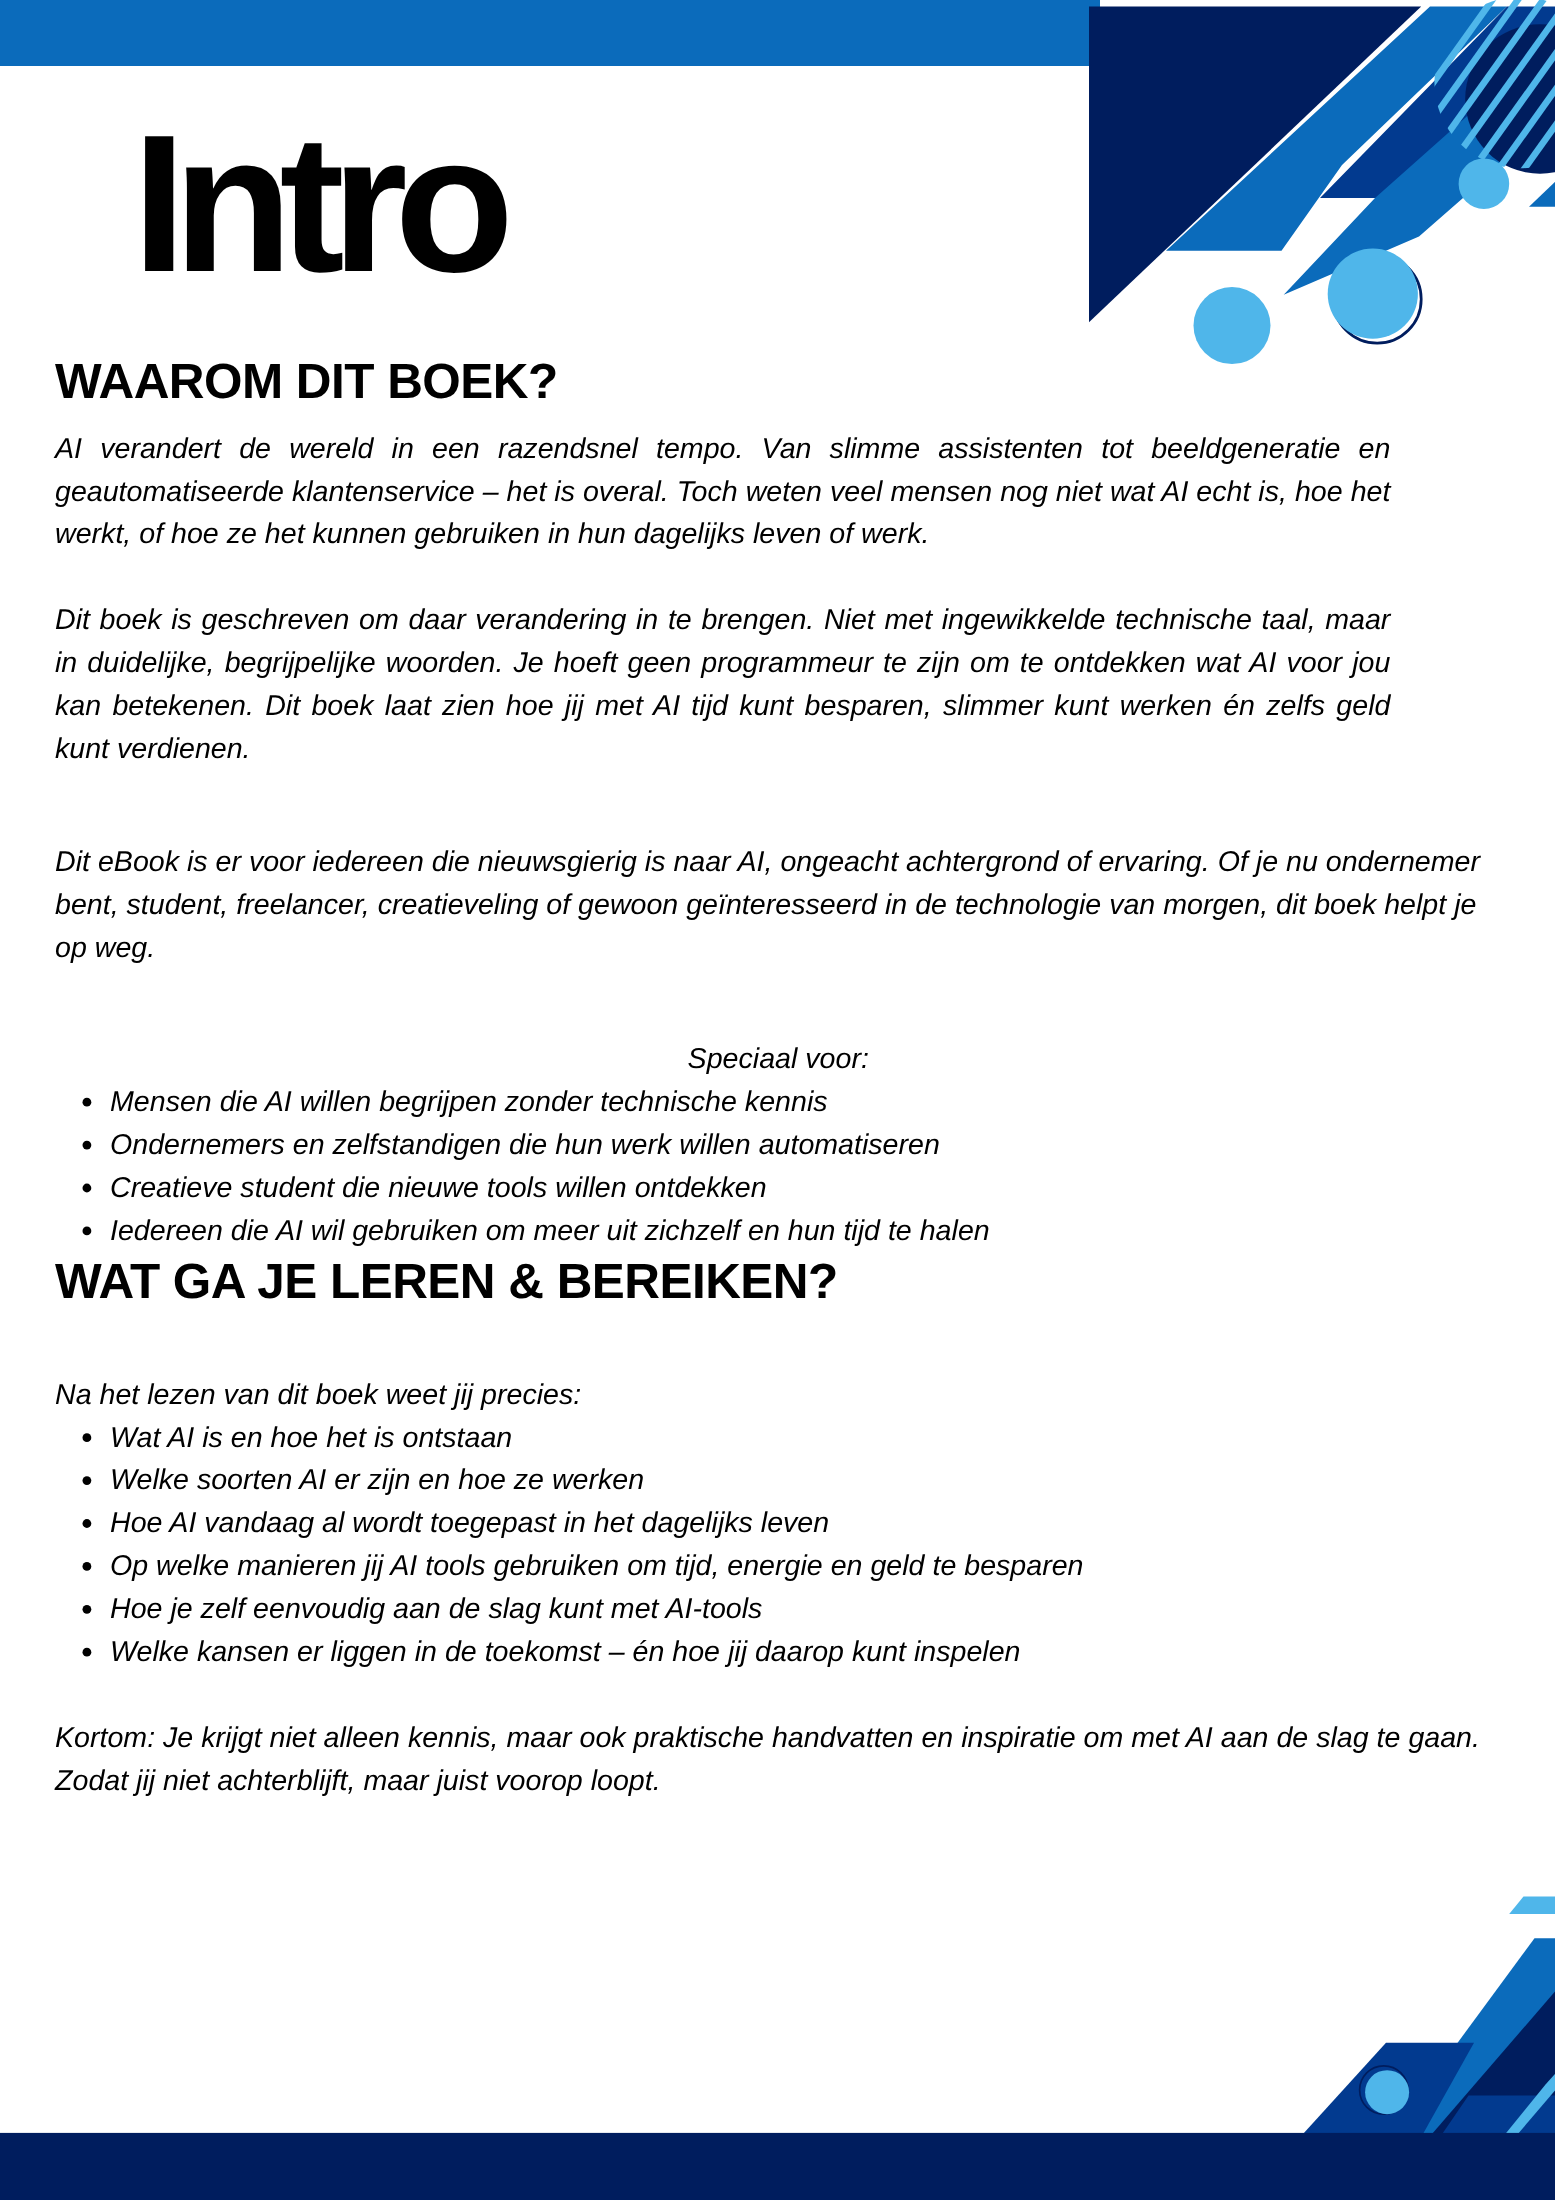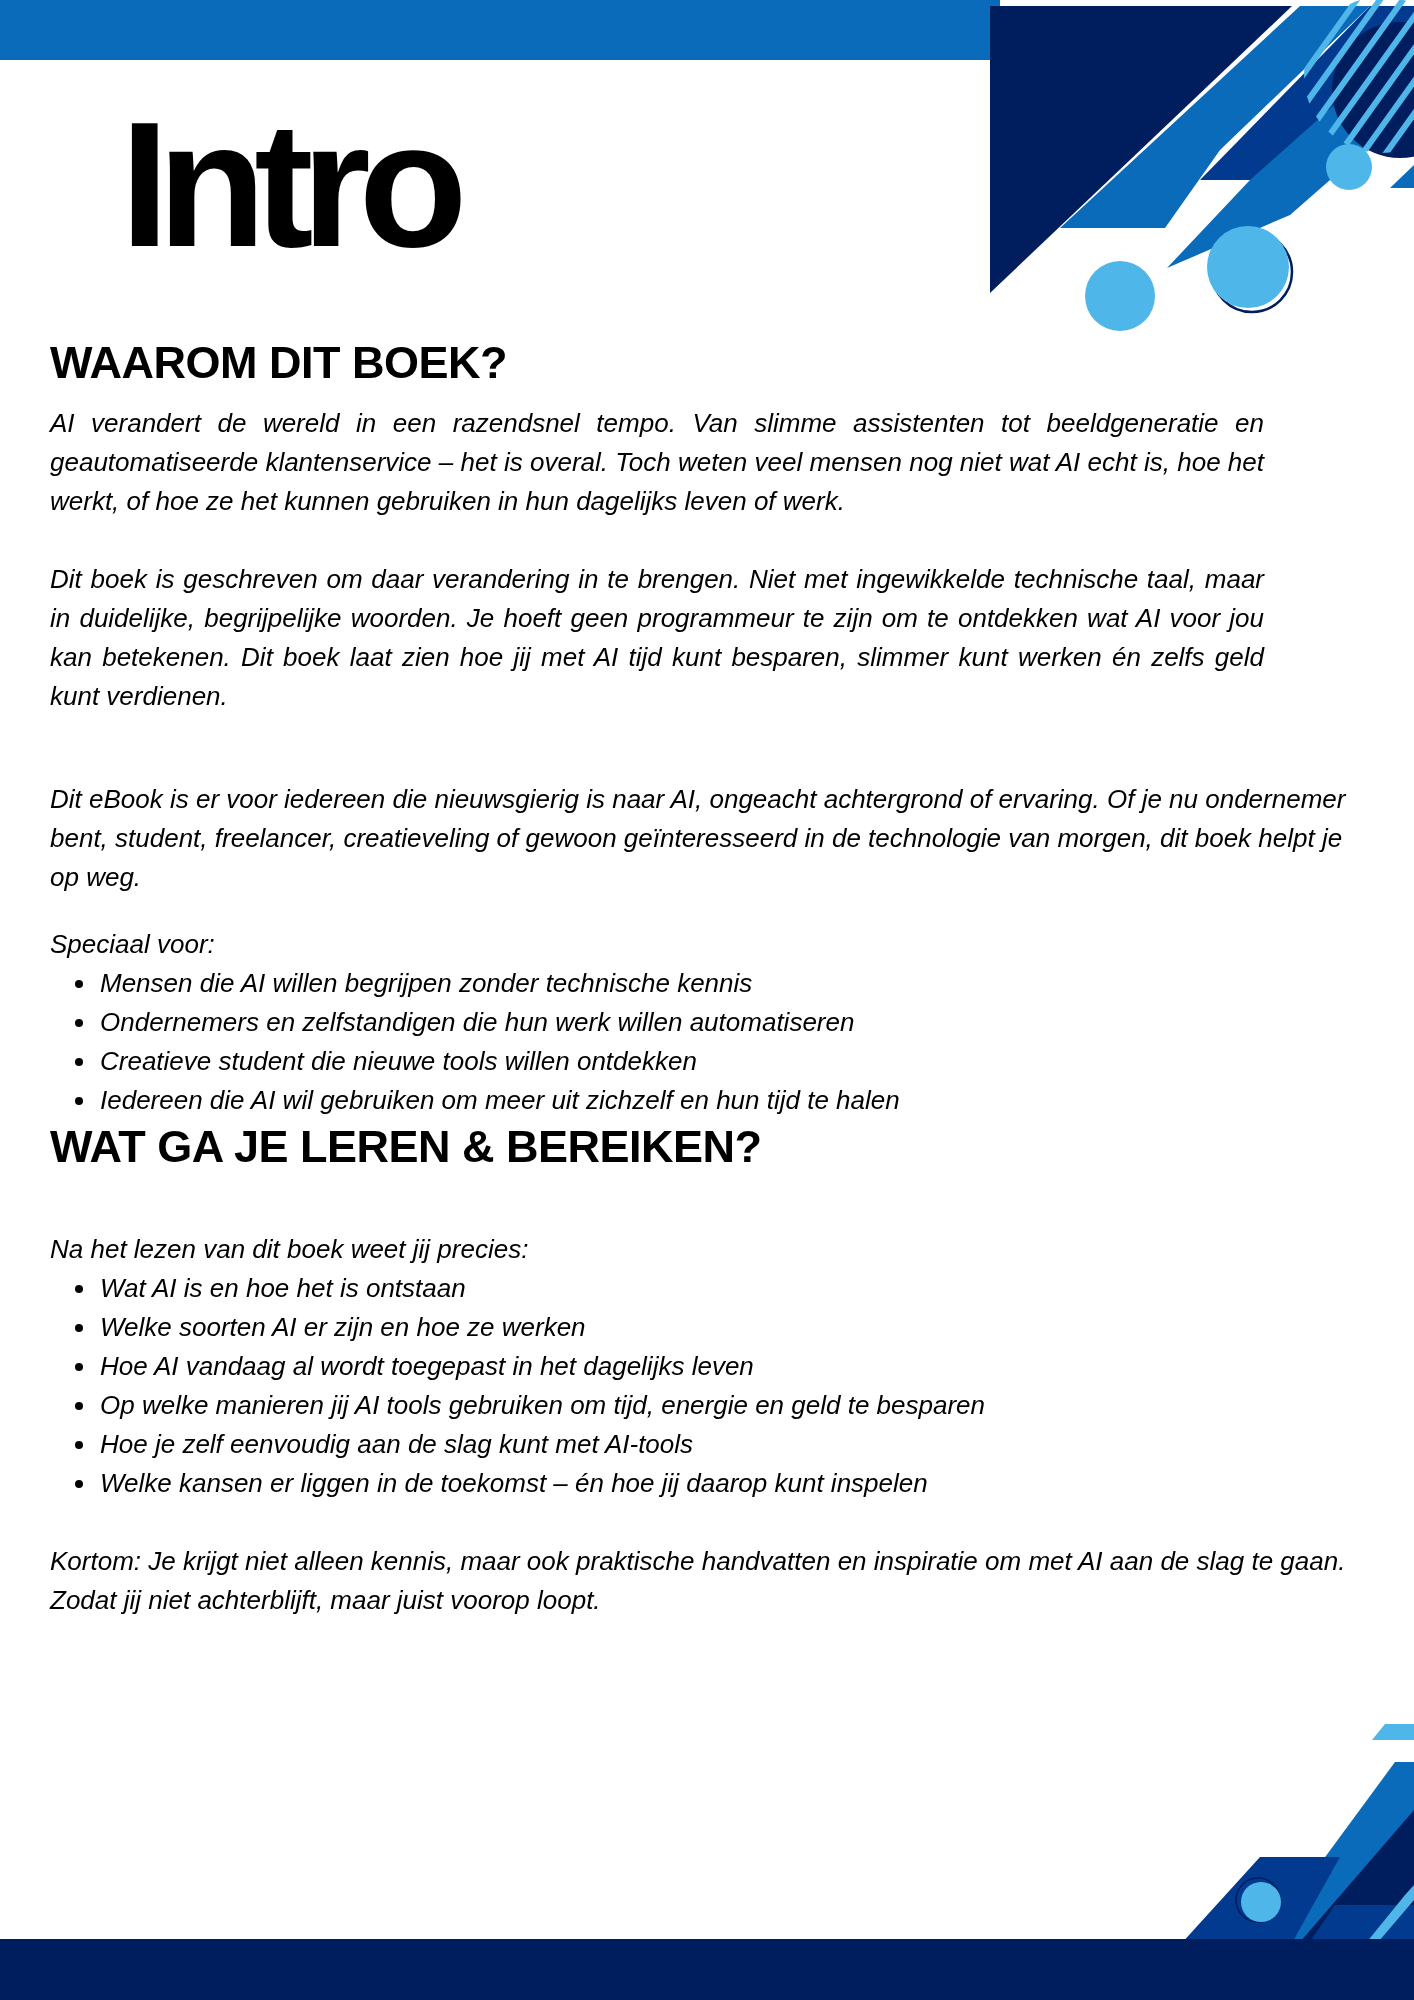--- a/index.html
+++ b/index.html
@@ -22,26 +22,26 @@
   h2 {
     margin: 0; font-size: 45px; font-weight: bold; letter-spacing: -0.5px; line-height: 1.2;
   }
   p, li {
     font-size: 26px; line-height: 39px; margin: 0; font-style: italic;
   }
   .justify { text-align: justify; width: 1214px; }
   .wide { width: 1315px; }
   ul { margin: 0; padding-left: 48px; }
   li { padding-left: 2px; }
-  .h-waarom { margin-top: 16px; }
+  .h-waarom { margin-top: 0; }
   .p1 { margin-top: 14px; }
   .p2 { margin-top: 39px; }
   .h-voor { margin-top: 58px; }
   .p3 { margin-top: 64px; }
-  .p4 { margin-top: 28px; }
+  .p4 { margin-top: 62px; text-align: center; }
   .h-wat { }
   .p5 { margin-top: 56px; }
   .p6 { margin-top: 39px; }
 </style>
 </head>
 <body>
 
 <div class="top-bar"></div>
 
 <svg class="deco deco-top" viewBox="0 0 424 340">

